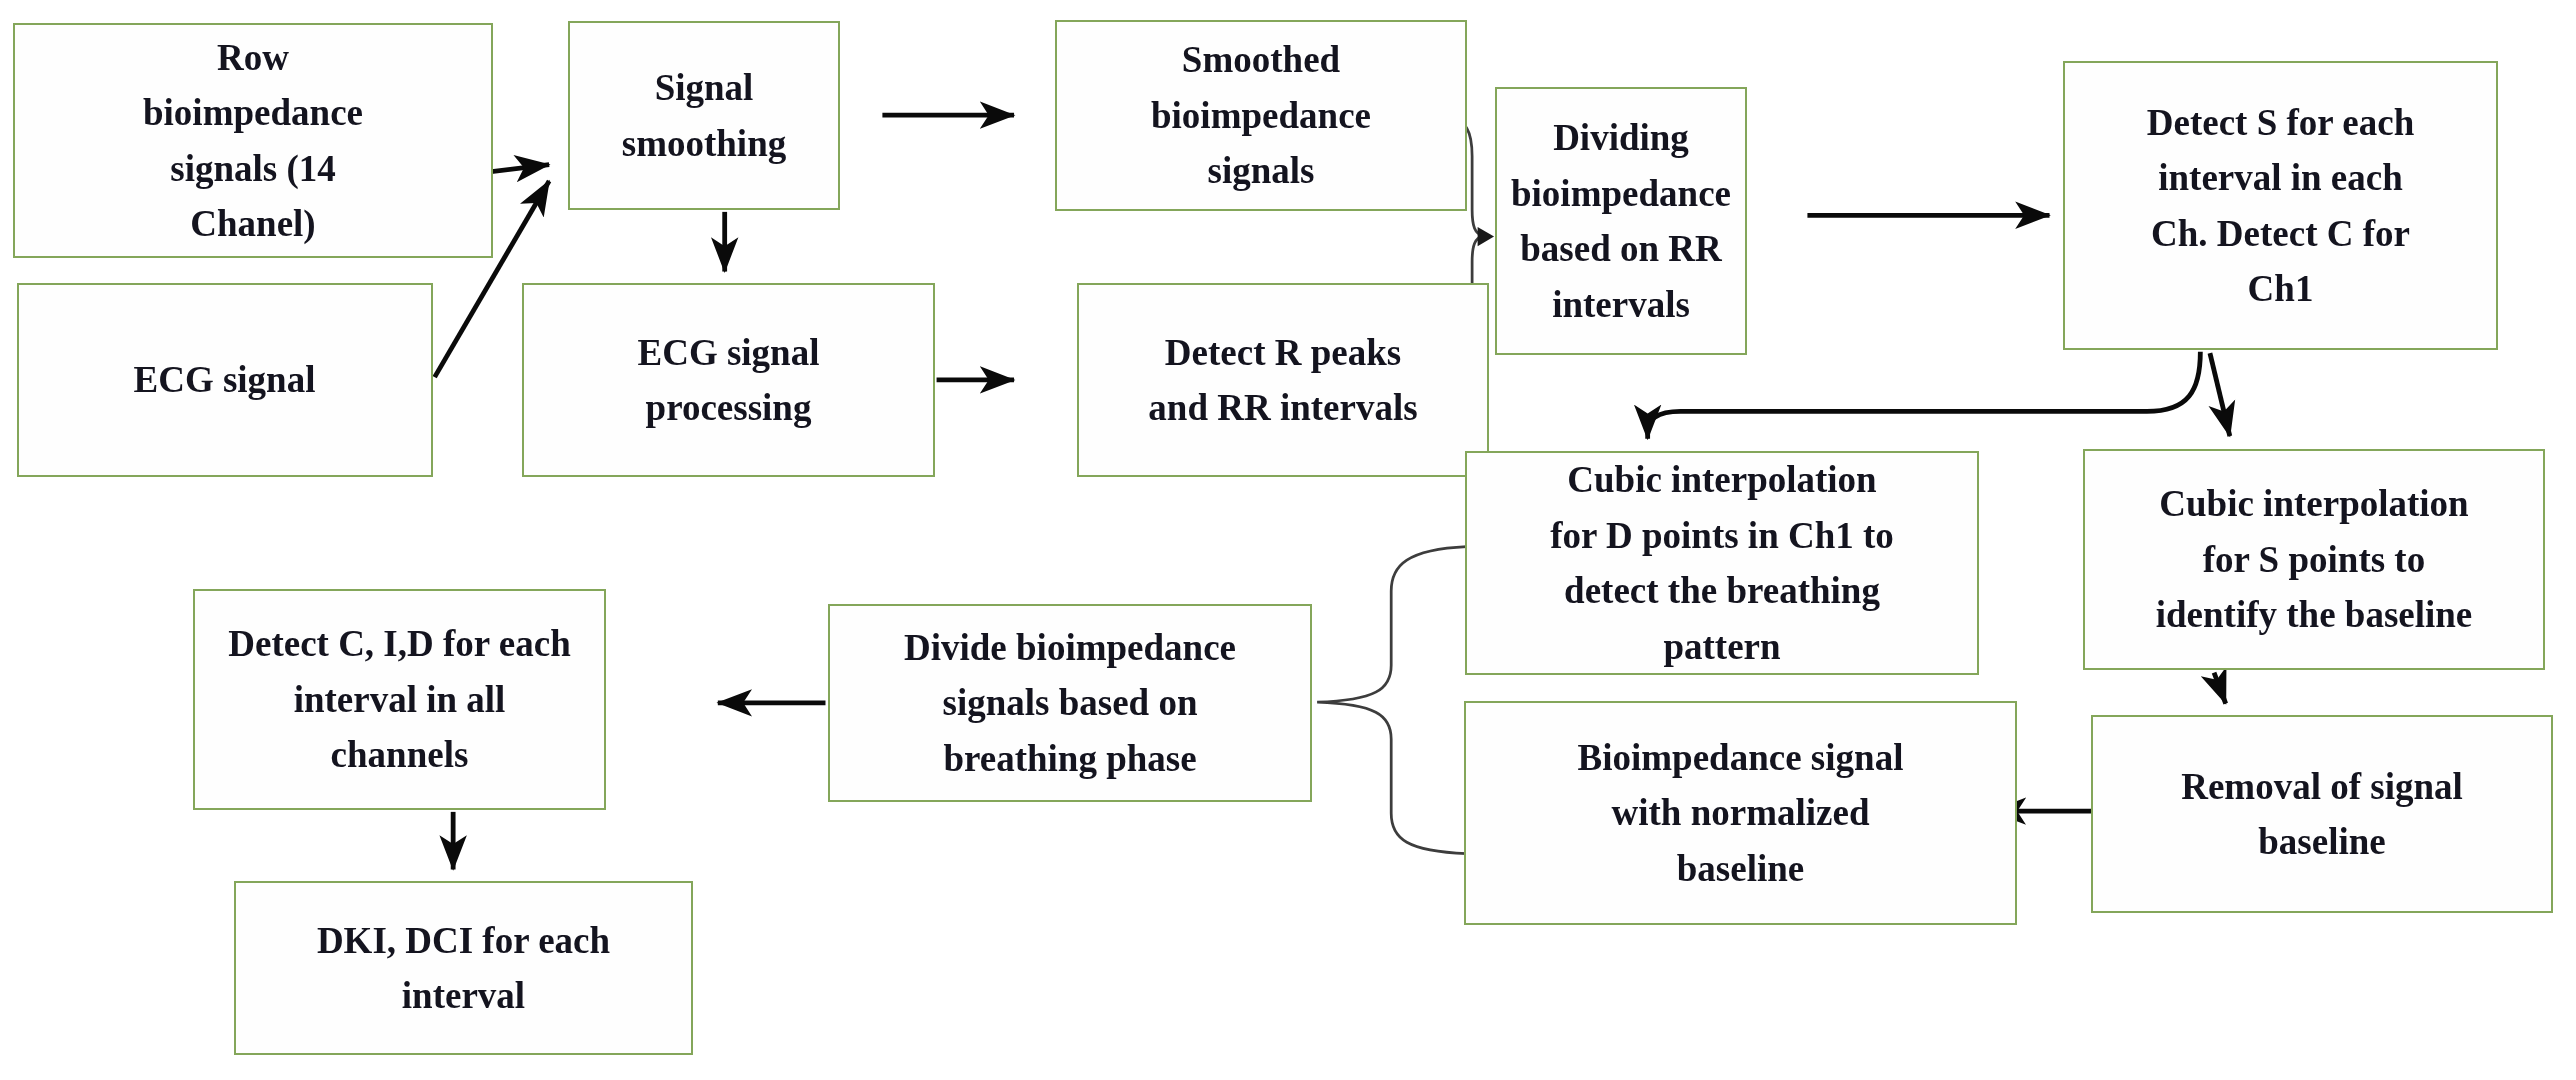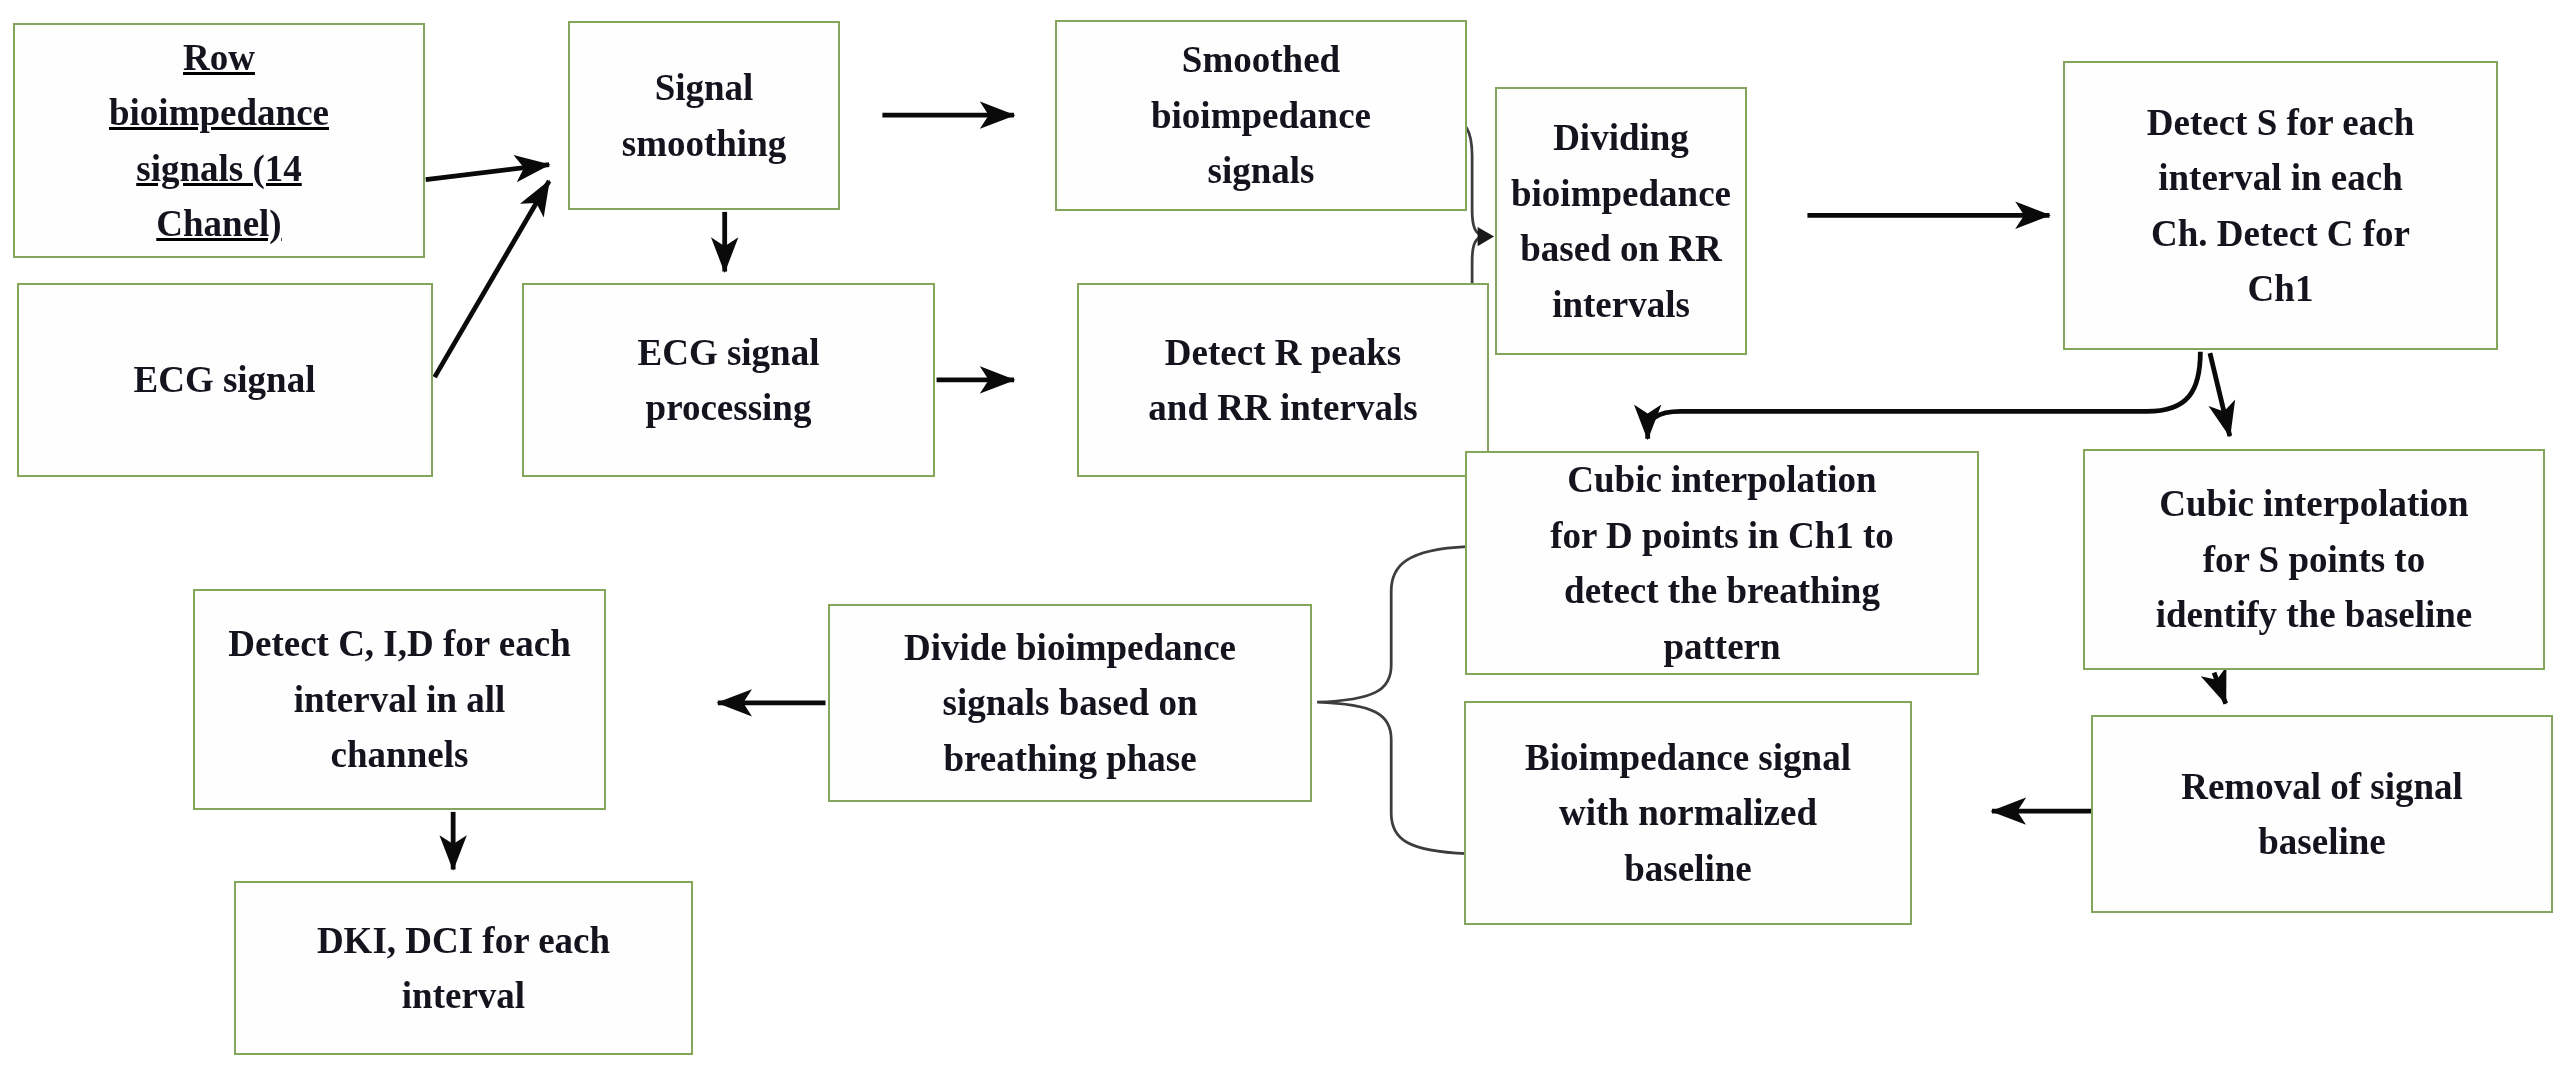--- a/index.html
+++ b/index.html
@@ -60,21 +60,21 @@
       <path d="M1203,1025 L1046,1025" marker-end="url(#ah)"></path>
       <path d="M660,1184 L660,1268" marker-end="url(#ah)"></path>
     </g>
     <g stroke="#3d3d3d" stroke-width="4" fill="none">
       <path d="M2102,168 C2140,171 2146,196 2146,228 L2146,306 C2146,330 2150,341 2162,344 C2150,347 2146,358 2146,382 L2146,494 C2146,526 2140,551 2102,554"></path>
       <path d="M2138,797 C2052,801 2028,824 2028,862 L2028,970 C2028,1006 2004,1021 1920,1024 C2004,1027 2028,1042 2028,1078 L2028,1186 C2028,1224 2052,1241 2138,1245"></path>
     </g>
     <polygon points="2154,331 2178,345 2154,359" fill="#1a1a1a"></polygon>
   </svg>
 
-  <div class="box" style="left:13px; top:23px; width:412px; height:235px;text-decoration:underline;">
+  <div class="box" style="left:13px; top:23px; width:480px; height:235px;">
     <span class="lbl">Row
 bioimpedance
 signals (14
 Chanel)</span>
   </div>
 
   <div class="box" style="left:16.5px; top:283px; width:416px; height:194px;">
     <span class="lbl">ECG signal</span>
   </div>
 
@@ -124,21 +124,21 @@
     <span class="lbl">Cubic interpolation
 for S points to
 identify the baseline</span>
   </div>
 
   <div class="box" style="left:2091px; top:715px; width:462px; height:198px;">
     <span class="lbl">Removal of signal
 baseline</span>
   </div>
 
-  <div class="box" style="left:1464px; top:701px; width:448px; height:224px;">
+  <div class="box" style="left:1464px; top:701px; width:553px; height:224px;">
     <span class="lbl">Bioimpedance signal
 with normalized
 baseline</span>
   </div>
 
   <div class="box" style="left:828px; top:604px; width:484px; height:198px;">
     <span class="lbl">Divide bioimpedance
 signals based on
 breathing phase</span>
   </div>

